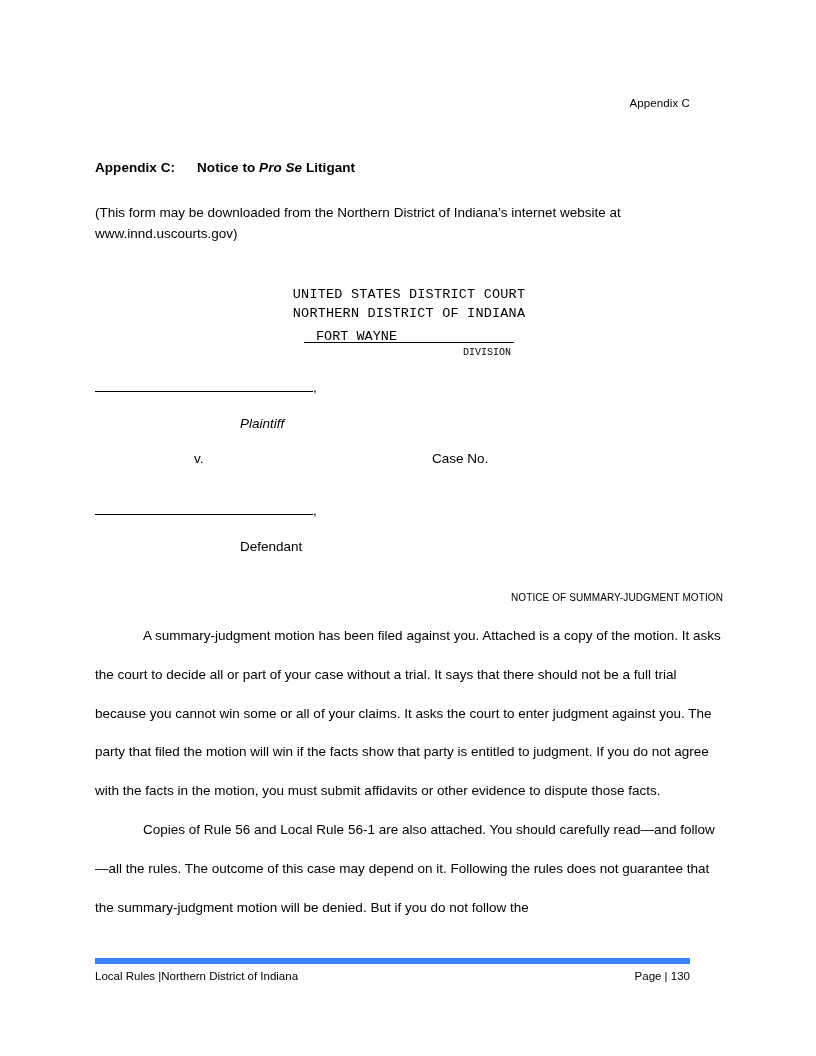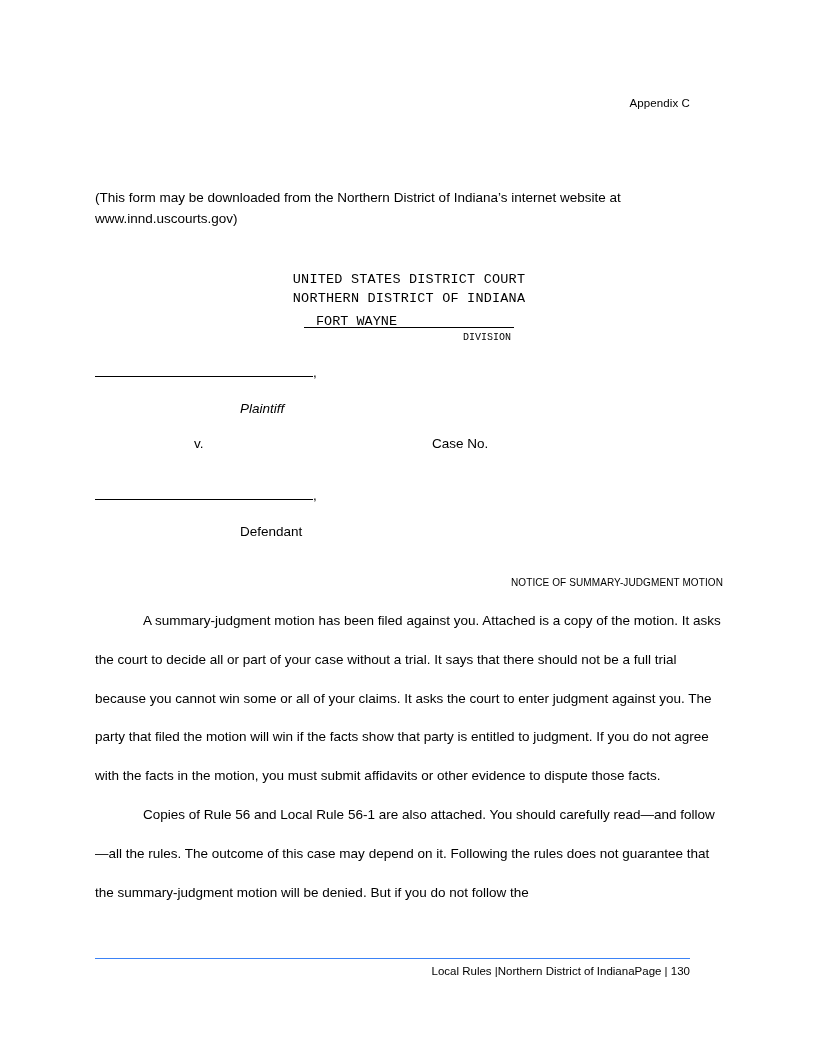--- a/index.html
+++ b/index.html
@@ -147,36 +147,39 @@
     text-align: left;
   }
   .body-para.second {
     margin-top: 0;
   }
   .footer {
     position: absolute;
     left: 95px;
     right: 94px;
     top: 958px;
-    border-top: 1px solid #3b82f6;
+    border-top: 6px solid #3b82f6;
     padding-top: 6px;
     font-size: 11.5px;
     display: flex;
-    justify-content: flex-end;
+    justify-content: space-between;
   }
 </style>
 </head>
 <body>
 
 <div class="page">
 
   <div class="header-right">Appendix C</div>
 
   <div class="content">
 
+    <div class="appendix-title">
+      <span>Appendix C:</span><span class="gap"></span><span>Notice to </span><span class="ital">Pro Se</span><span> Litigant</span>
+    </div>
 
     <div class="form-note">(This form may be downloaded from the Northern District of Indiana’s internet website at www.innd.uscourts.gov)</div>
 
     <div class="court-block">
       <div class="line1">UNITED STATES DISTRICT COURT</div>
       <div class="line2">NORTHERN DISTRICT OF INDIANA</div>
       <div class="division-line">
         <span class="rule"></span>
         <span class="fill">FORT WAYNE</span>
         <span class="word">DIVISION</span>

